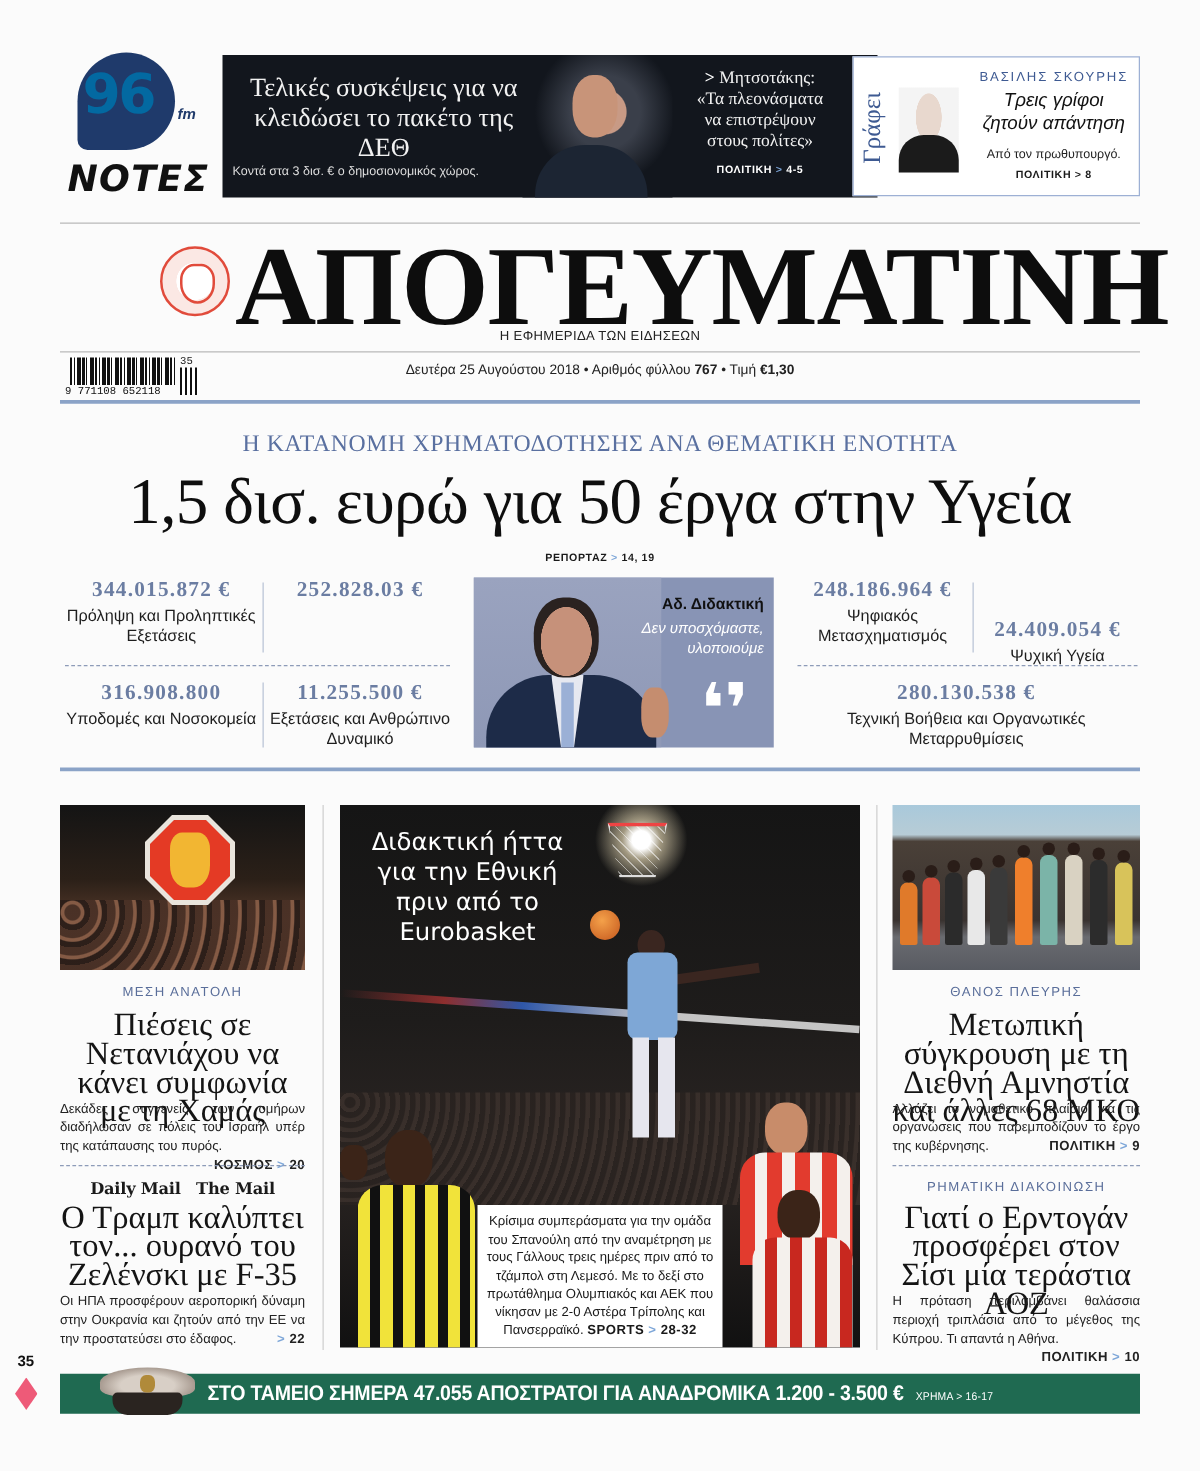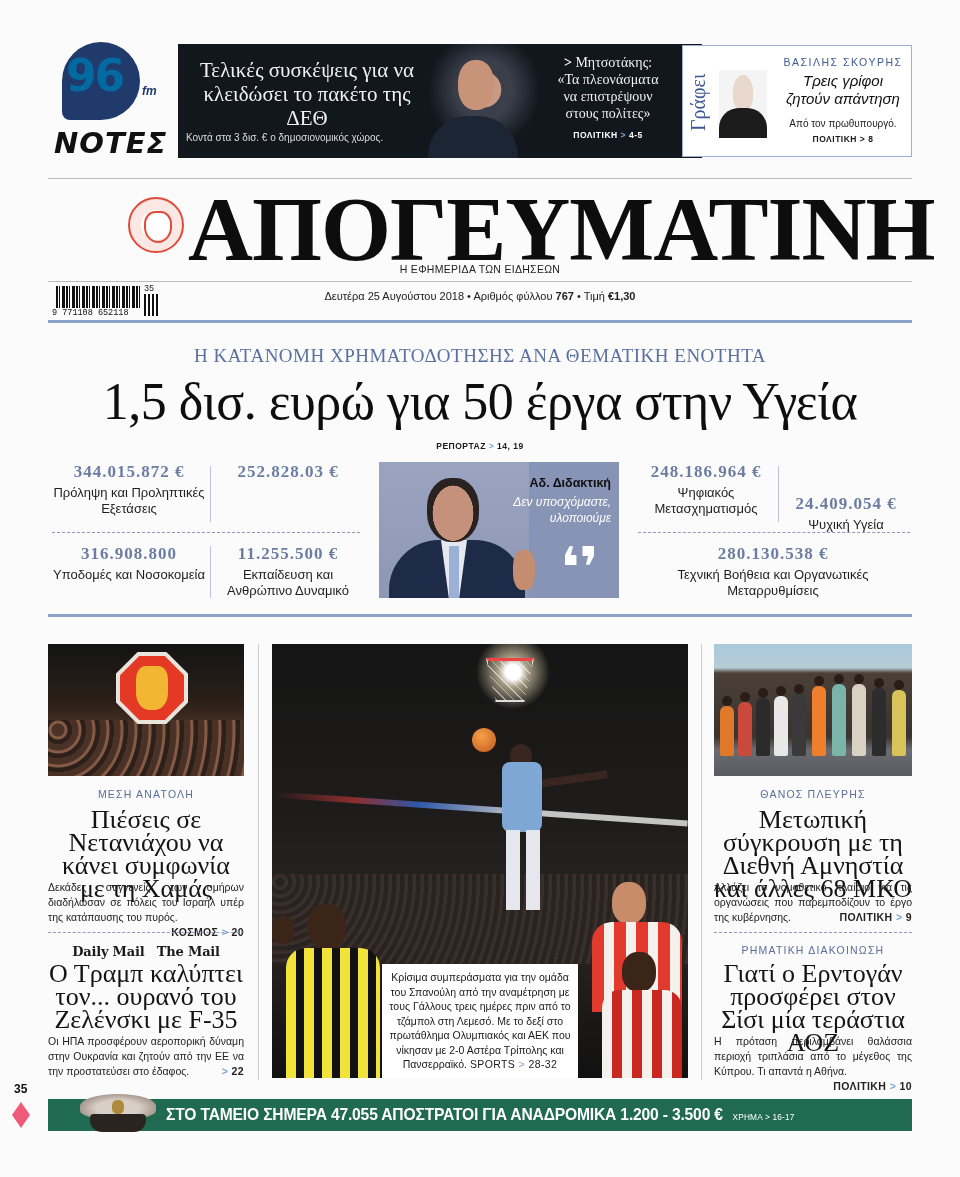--- a/index.html
+++ b/index.html
@@ -113,21 +113,21 @@
   .player-aek { position:absolute; left: 0; top: 260px; width: 120px; height: 174px; }
   .aek-head { position:absolute; left: 36px; top: 0; width: 38px; height: 46px; border-radius: 45%; background:#3b2418; }
   .aek-shirt { position:absolute; left: 14px; top: 44px; width: 94px; height: 130px; border-radius: 20px 20px 0 0; background: repeating-linear-gradient(90deg, #f1e33a 0 10px, #111 10px 18px); }
   .aek-hand { position:absolute; left: 0; top: 12px; width: 22px; height: 28px; background:#3b2418; border-radius: 40%; }
   .player-oly { position:absolute; left: 292px; top: 238px; width: 124px; height: 196px; }
   .oly-head1 { position:absolute; left: 48px; top: 0; width: 34px; height: 42px; border-radius: 45%; background:#c88c6a; }
   .oly-shirt1 { position:absolute; left: 28px; top: 40px; width: 90px; height: 90px; border-radius: 20px 20px 0 0; background: repeating-linear-gradient(90deg, #e23b2e 0 12px, #f4f0ec 12px 22px); }
   .oly-head2 { position:absolute; left: 58px; top: 70px; width: 34px; height: 40px; border-radius: 45%; background:#3b2418; }
   .oly-shirt2 { position:absolute; left: 38px; top: 108px; width: 80px; height: 88px; border-radius: 18px 18px 0 0; background: repeating-linear-gradient(90deg, #f4f0ec 0 10px, #c8281f 10px 20px); }
   .sports-caption { position:absolute; left: 110px; top: 320px; width: 196px; background: #fff; padding: 6px 4px 6px 4px; text-align: center; font-size: 10.5px; line-height: 14.5px; color: #1a1a1a; }
-  .sports-caption b { font-weight: normal; letter-spacing: .4px; }
+  .sports-caption b { font-weight: bold; letter-spacing: .4px; }
   .sports-caption .gt { color:#7da6d8; }
 
   .photo-migrants { left: 714px; top: 644px; width: 198px; height: 132px; background: linear-gradient(180deg, #a9c9db 0%, #b7ccd6 18%, #4a4038 22%, #3a3330 70%, #6a6b70 80%, #585b62 100%); overflow: hidden; }
   .migrant { position:absolute; bottom: 20px; width: 14px; border-radius: 6px 6px 2px 2px; }
   .migrant::before { content:""; position:absolute; left: 2px; top: -10px; width: 10px; height: 10px; border-radius: 50%; background:#2a1d18; }
 
   
   .page-num { left: 14px; top: 1082px; font-size: 12px; font-weight: bold; color:#111; }
   .diamond { left: 12px; top: 1102px; width: 18px; height: 26px; background: #ee5a78; clip-path: polygon(50% 0,100% 50%,50% 100%,0 50%); }
   .footer-bar { left: 48px; top: 1099px; width: 864px; height: 32px; background: #1f6a51; }
@@ -223,21 +223,21 @@
   <div class="stat-val">252.828.03 €</div>
 </div>
 <div class="abs dash-rule" style="left:52px; top:532px; width:308px;"></div>
 <div class="abs stat" style="left:48px; top:544px; width:162px;">
   <div class="stat-val">316.908.800</div>
   <div class="stat-lbl">Υποδομές και Νοσοκομεία</div>
 </div>
 <div class="abs vsep" style="left:210px; top:546px; height:52px;"></div>
 <div class="abs stat" style="left:212px; top:544px; width:152px;">
   <div class="stat-val">11.255.500 €</div>
-  <div class="stat-lbl">Εκπαίδευση και Ανθρώπινο Δυναμικό</div>
+  <div class="stat-lbl">Εξετάσεις και Ανθρώπινο Δυναμικό</div>
 </div>
 
 <div class="abs quote-box">
   <div class="quote-photo"></div>
   <div class="qp-body"></div>
   <div class="qp-shirt"></div>
   <div class="qp-tie"></div>
   <div class="qp-head"></div>
   <div class="qp-hand"></div>
   <div class="quote-name">Αδ. Διδακτική</div>
@@ -311,20 +311,21 @@
     <div class="aek-hand"></div>
     <div class="aek-head"></div>
     <div class="aek-shirt"></div>
   </div>
   <div class="player-oly">
     <div class="oly-head1"></div>
     <div class="oly-shirt1"></div>
     <div class="oly-head2"></div>
     <div class="oly-shirt2"></div>
   </div>
+  <div class="sports-title">Διδακτική ήττα για την Εθνική πριν από το Eurobasket</div>
   <div class="sports-caption">
     <span>Κρίσιμα συμπεράσματα για την ομάδα του Σπανούλη από την αναμέτρηση με τους Γάλλους τρεις ημέρες πριν από το τζάμπολ στη Λεμεσό. Με το δεξί στο πρωτάθλημα Ολυμπιακός και ΑΕΚ που νίκησαν με 2-0 Αστέρα Τρίπολης και Πανσερραϊκό.</span>
     <b>
       <span>SPORTS</span>
       <span class="gt">&gt;</span>
       <span>28-32</span>
     </b>
   </div>
 </div>
 

